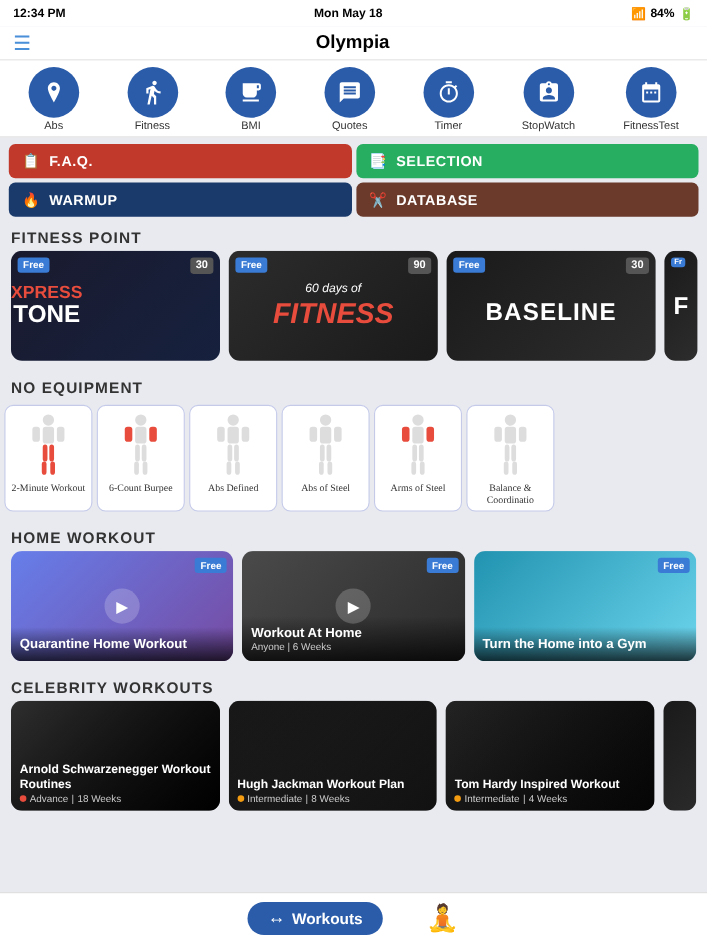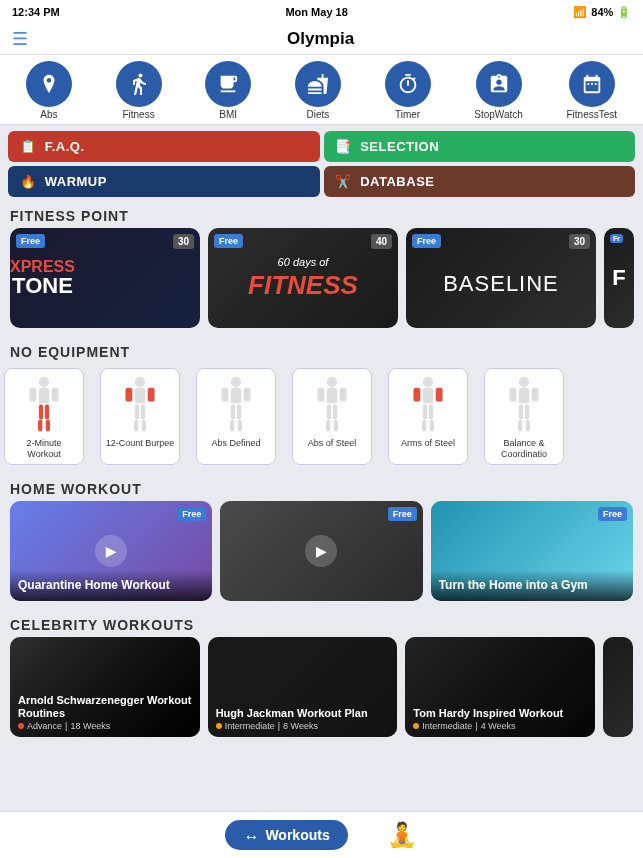--- a/index.html
+++ b/index.html
@@ -162,23 +162,24 @@
       right: 6px;
       background: #555;
       color: white;
       font-size: 10px;
       font-weight: 700;
       padding: 2px 5px;
       border-radius: 3px;
     }
     .no-equip-grid {
       display: flex;
-      gap: 16px;
+      gap: 4px;
       padding: 4px 4px 8px;
       overflow-x: hidden;
+      font-family: Liberation Serif, serif;
     }
     .equip-card {
       background: white;
       border-radius: 8px;
       border: 1.5px solid #c5cae9;
       flex-shrink: 0;
       width: 80px;
       display: flex;
       flex-direction: column;
       align-items: center;
@@ -365,24 +366,24 @@
         <svg width="22" height="22" viewBox="0 0 24 24" fill="white">
             <path d="M20 3H4v10c0 2.2 1.8 4 4 4h6c2.2 0 4-1.8 4-4v-3h2c1.1 0 2-.9 2-2V5c0-1.1-.9-2-2-2zm0 5h-2V5h2v3z"></path>
             <path d="M4 19h16v2H4z"></path>
           </svg>
       </div>
       <span class="icon-nav-label">BMI</span>
     </div>
     <div class="icon-nav-item">
       <div class="icon-circle">
         <svg width="22" height="22" viewBox="0 0 24 24" fill="white">
-            <path d="M18.06 22.99h1.66c.84 0 1.53-.64 1.63-1.46L23 5.05h-5V1h-1.97v4.05h-4.97l.3 2.34c1.71.47 3.31 1.32 4.27 2.26 1.44 1.42 2.43 2.89 2.43 5.29v8.05zM1 21.99V21h15.03v.99c0 .55-.45 1-1.01 1H2.01c-.56 0-1.01-.45-1.01-1zm15.03-7c0-8-15.03-8-15.03 0h15.03zM1.02 17h15v2H1.02v-2z"></path>
+            <path d="M20 2H4c-1.1 0-2 .9-2 2v18l4-4h14c1.1 0 2-.9 2-2V4c0-1.1-.9-2-2-2zm-2 12H6v-2h12v2zm0-3H6V9h12v2zm0-3H6V6h12v2z"></path>
           </svg>
       </div>
-      <span class="icon-nav-label">Diets</span>
+      <span class="icon-nav-label">Quotes</span>
     </div>
     <div class="icon-nav-item">
       <div class="icon-circle">
         <svg width="22" height="22" viewBox="0 0 24 24" fill="white">
             <path d="M15 1H9v2h6V1zm-4 13h2V8h-2v6zm8.03-6.61l1.42-1.42c-.43-.51-.9-.99-1.41-1.41l-1.42 1.42C16.07 4.74 14.12 4 12 4c-4.97 0-9 4.03-9 9s4.02 9 9 9 9-4.03 9-9c0-2.12-.74-4.07-1.97-5.61zM12 20c-3.87 0-7-3.13-7-7s3.13-7 7-7 7 3.13 7 7-3.13 7-7 7z"></path>
           </svg>
       </div>
       <span class="icon-nav-label">Timer</span>
     </div>
     <div class="icon-nav-item">
@@ -435,26 +436,26 @@
       <div class="card-free-badge">Free</div>
       <div class="card-badge-30">30</div>
     </div>
 
     <div class="fitness-card cardio-card">
       <div class="fitness-card-bg" style="flex-direction:column; align-items:center; justify-content:center; gap:2px;">
         <div style="color:white; font-size:11px; font-style:italic;">60 days of</div>
         <div style="color:#e74c3c; font-size:26px; font-weight:900; font-style:italic;">FITNESS</div>
       </div>
       <div class="card-free-badge">Free</div>
-      <div class="card-badge-30">40</div>
+      <div class="card-badge-30">90</div>
     </div>
 
     <div class="fitness-card baseline-card">
       <div class="fitness-card-bg">
-        <div style="color:white; font-size:22px; font-weight:400; letter-spacing:1px;margin-top:11px;">BASELINE</div>
+        <div style="color:white; font-size:22px; font-weight:700; letter-spacing:1px;margin-top:11px;">BASELINE</div>
       </div>
       <div class="card-free-badge">Free</div>
       <div class="card-badge-30">30</div>
     </div>
 
     <div class="fitness-card fo-card" style="width:30px; overflow:hidden;">
       <div class="fitness-card-bg">
         <div style="color:white; font-size:22px; font-weight:900;">F</div>
       </div>
       <div class="card-free-badge" style="font-size:7px; padding:1px 3px;">Fr</div>
@@ -482,21 +483,21 @@
       <svg class="body-fig" viewBox="0 0 54 70" xmlns="http://www.w3.org/2000/svg">
         <circle cx="27" cy="8" r="6" fill="#ddd"></circle>
         <rect x="21" y="15" width="12" height="18" rx="3" fill="#ddd"></rect>
         <rect x="10" y="15" width="8" height="16" rx="3" fill="#e74c3c"></rect>
         <rect x="36" y="15" width="8" height="16" rx="3" fill="#e74c3c"></rect>
         <rect x="21" y="34" width="5" height="18" rx="3" fill="#ddd"></rect>
         <rect x="28" y="34" width="5" height="18" rx="3" fill="#ddd"></rect>
         <rect x="20" y="52" width="5" height="14" rx="3" fill="#ddd"></rect>
         <rect x="29" y="52" width="5" height="14" rx="3" fill="#ddd"></rect>
       </svg>
-      <span class="equip-label">12-Count Burpee</span>
+      <span class="equip-label">6-Count Burpee</span>
     </div>
 
     <div class="equip-card">
       <svg class="body-fig" viewBox="0 0 54 70" xmlns="http://www.w3.org/2000/svg">
         <circle cx="27" cy="8" r="6" fill="#ddd"></circle>
         <rect x="21" y="15" width="12" height="18" rx="3" fill="#ddd"></rect>
         <rect x="10" y="15" width="8" height="16" rx="3" fill="#ddd"></rect>
         <rect x="36" y="15" width="8" height="16" rx="3" fill="#ddd"></rect>
         <rect x="21" y="34" width="5" height="18" rx="3" fill="#ddd"></rect>
         <rect x="28" y="34" width="5" height="18" rx="3" fill="#ddd"></rect>
@@ -561,20 +562,24 @@
           </div>
           <div style="position:absolute; top:6px; right:6px; background:#3a7bd5; color:white; font-size:9px; font-weight:700; padding:2px 5px; border-radius:3px;">Free</div>
           <div style="position:absolute; top:50%; left:50%; transform:translate(-50%,-50%); width:32px; height:32px; background:rgba(255,255,255,0.2); border-radius:50%; display:flex; align-items:center; justify-content:center; color:white; font-size:14px;">▶</div>
         </div>
       </div>
     </div>
 
     <div class="home-card">
       <div class="home-card-bg workout-at-home-bg">
         <div style="position:relative; width:100%; height:100%;">
+          <div style="position:absolute; bottom:0; left:0; right:0; padding:8px; background:linear-gradient(transparent, rgba(0,0,0,0.75));">
+            <div class="home-card-title">Workout At Home</div>
+            <div class="home-card-sub">Anyone | 6 Weeks</div>
+          </div>
           <div style="position:absolute; top:6px; right:6px; background:#3a7bd5; color:white; font-size:9px; font-weight:700; padding:2px 5px; border-radius:3px;">Free</div>
           <div style="position:absolute; top:50%; left:50%; transform:translate(-50%,-50%); width:32px; height:32px; background:rgba(255,255,255,0.2); border-radius:50%; display:flex; align-items:center; justify-content:center; color:white; font-size:14px;">▶</div>
         </div>
       </div>
     </div>
 
     <div class="home-card">
       <div class="home-card-bg gym-bg">
         <div style="position:relative; width:100%; height:100%;">
           <div style="position:absolute; bottom:0; left:0; right:0; padding:8px; background:linear-gradient(transparent, rgba(0,0,0,0.75));">

